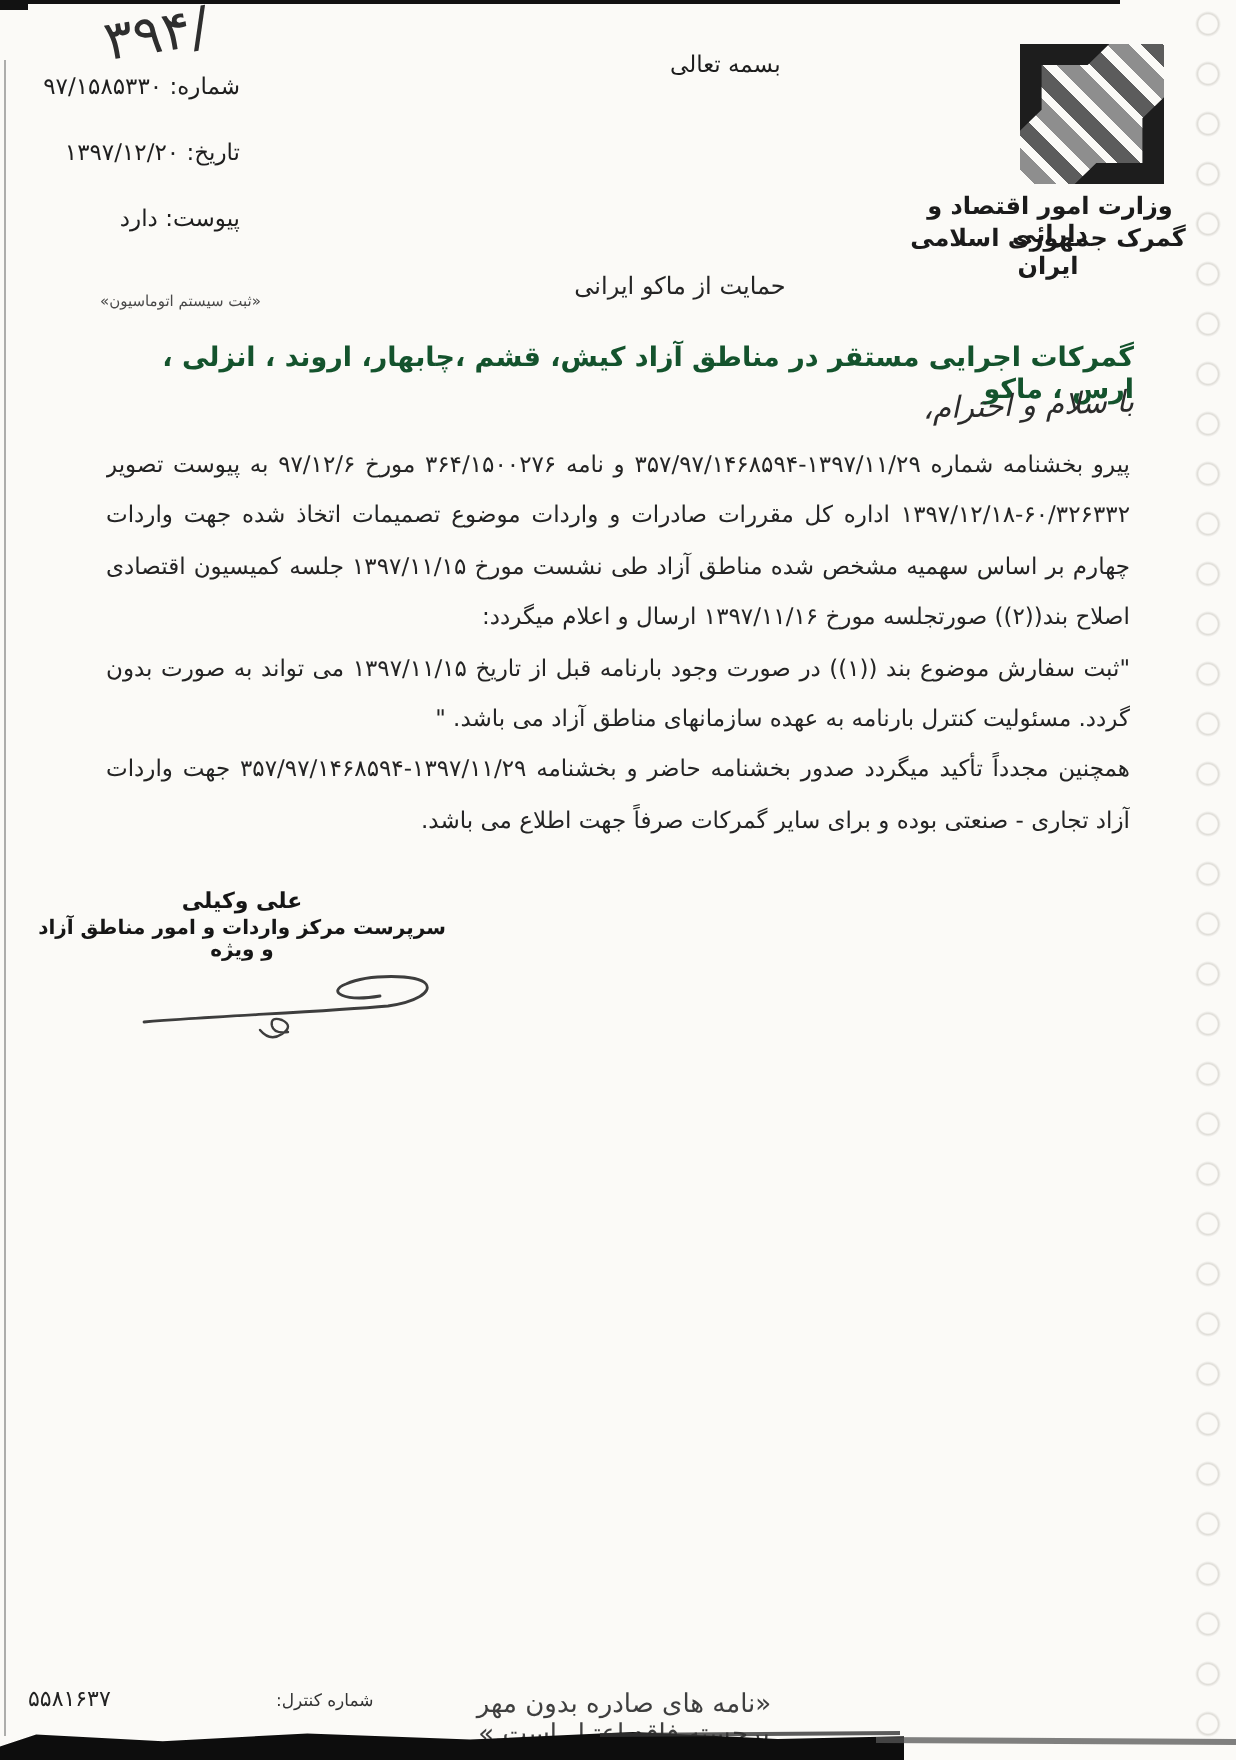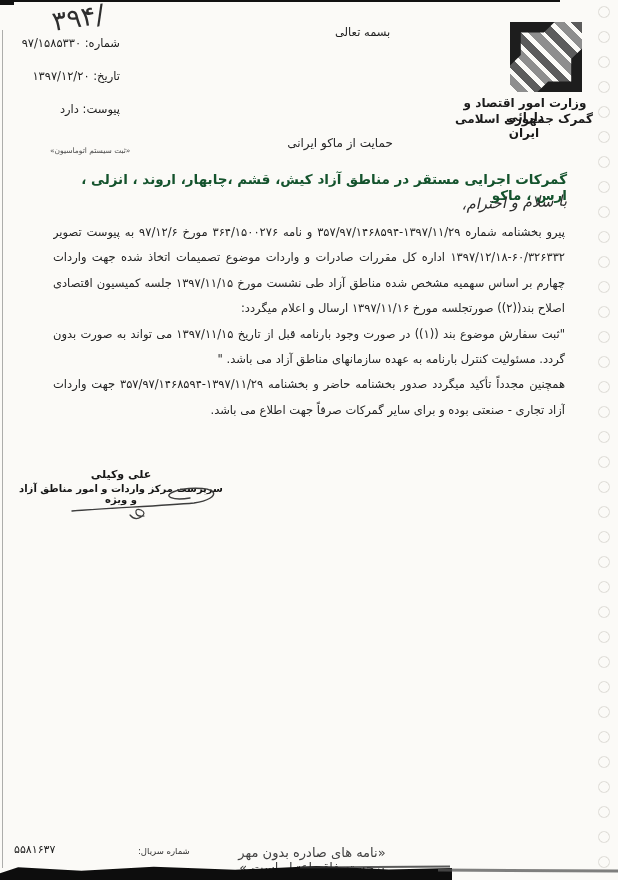--- a/index.html
+++ b/index.html
@@ -35,21 +35,21 @@
     clip-path:polygon(100% 100%,38% 100%,53% 85%,85% 85%,85% 53%,100% 38%);}
   .ministry{left:445px;top:96px;width:160px;text-align:center;direction:rtl;font-size:12px;font-weight:bold;color:#1b1b1b;}
   .orgname{left:438px;top:112px;width:172px;text-align:center;direction:rtl;font-size:12px;font-weight:bold;color:#1b1b1b;}
   .slogan{left:270px;top:136px;width:140px;text-align:center;direction:rtl;font-size:12px;color:#252525;}
   
   .recipient{left:48px;top:171px;width:519px;direction:rtl;text-align:right;font-size:13.5px;font-weight:bold;color:#14532d;}
   .bodytext{left:53px;top:220px;width:512px;direction:rtl;font-size:11.5px;color:#242424;}
   .bl{line-height:25.4px;height:25.4px;overflow:hidden;text-align:right;}
   .bl.just{text-align:justify;text-align-last:justify;}
   
-  .sig-block{left:15px;top:468px;width:212px;text-align:center;direction:rtl;color:#161616;}
+  .sig-block{left:15px;top:444px;width:212px;text-align:center;direction:rtl;color:#161616;}
   .sig-name{font-size:11px;font-weight:bold;}
   .sig-title{font-size:10px;font-weight:bold;margin-top:2px;}
   .sig-svg{left:68px;top:482px;width:155px;height:44px;}
   
   .foot-note{left:222px;top:845px;width:180px;font-size:13px;direction:rtl;text-align:center;color:#3f3f3f;}
   .serial-label{left:138px;top:846px;font-size:8.5px;direction:rtl;color:#333;}
   .serial-value{left:14px;top:843px;font-size:11px;letter-spacing:1.5px;color:#222;}
 </style>
 </head>
 <body>
@@ -104,20 +104,20 @@
   <div class="abs sig-block">
     <div class="sig-name">علی وکیلی</div>
     <div class="sig-title">سرپرست مرکز واردات و امور مناطق آزاد و ویژه</div>
   </div>
   <svg class="abs sig-svg" viewBox="0 0 155 44">
     <path d="M4 29 C 40 26 92 24 126 21 C 140 19 148 14 145 10 C 141 5 116 5 105 10 C 95 14 104 19 122 16" fill="none" stroke="#3d3d3d" stroke-width="1.4" stroke-linecap="round"></path>
     <path d="M62 33 q5 6 11 2 q6 -4 0 -7 q-6 -2 -5 3 q1 4 8 3" fill="none" stroke="#3d3d3d" stroke-width="1.2" stroke-linecap="round"></path>
   </svg>
 
   <div class="abs foot-note">«نامه های صادره بدون مهر برجسته فاقد اعتبار است.»</div>
-  <div class="abs serial-label">شماره سریال:</div>
+  <div class="abs serial-label">شماره کنترل:</div>
   <div class="abs serial-value" dir="ltr">۵۵۸۱۶۳۷</div>
 
   <div class="abs bottom-band"></div>
   <div class="abs bottom-streak1"></div>
   <div class="abs bottom-streak2"></div>
 
 </div>
 
 </body></html>

